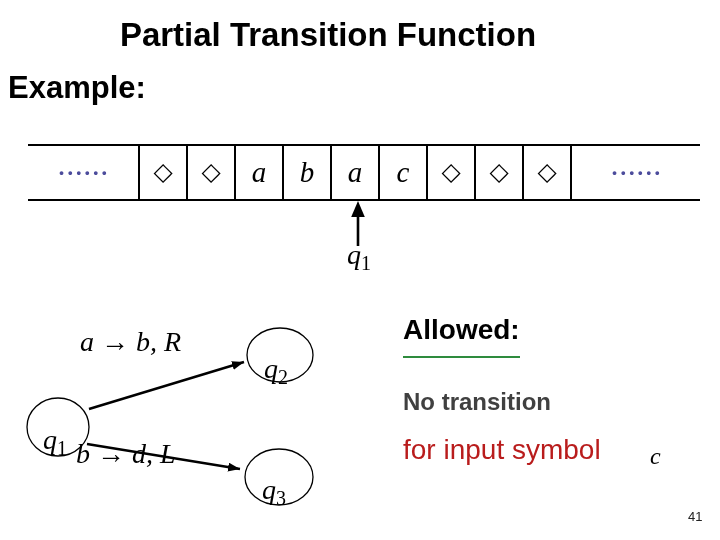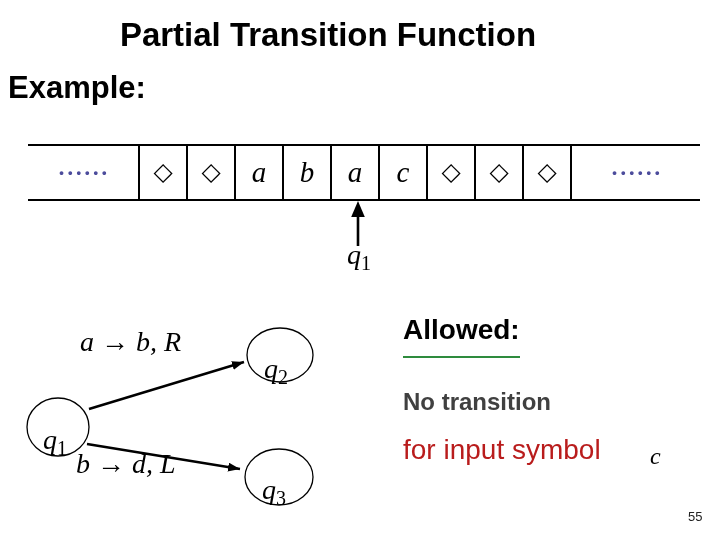--- a/index.html
+++ b/index.html
@@ -29,21 +29,21 @@
   #head-label .sub, .state-label .sub{font-size:20px;font-style:normal;vertical-align:-6px;}
 
   
   #diagram-svg{left:0;top:310px;}
   .state-label{font-family:"Liberation Serif",serif;font-style:italic;font-size:28px;color:#000;margin-top:16px;}
   #state-q1{left:43px;top:410px;}
   #state-q2{left:264px;top:339px;}
   #state-q3{left:262px;top:460px;}
   .edge-label{font-family:"Liberation Serif",serif;font-style:italic;font-size:28px;color:#000;}
   #edge-label-1{left:80px;top:328px;}
-  #edge-label-2{left:76px;top:450px;text-align:center;}
+  #edge-label-2{left:76px;top:440px;text-align:center;}
 
   
   #allowed{left:403px;top:316px;font-size:28px;font-weight:bold;color:#000000;
            border-bottom:2px solid #2e8b3d;padding-bottom:12px;}
   #note-line1{left:403px;top:390px;font-size:24px;font-weight:bold;color:#404040;}
   #note-line2{left:403px;top:436px;font-size:28px;font-weight:normal;color:#b91c1c;}
   #note-symbol{left:650px;top:444px;font-family:"Liberation Serif",serif;font-style:italic;
                font-size:24px;color:#000;}
   #page-number{left:688px;top:510px;font-size:13px;color:#222;}
 </style>
@@ -91,13 +91,13 @@
 <div class="abs state-label" id="state-q3"><span>q</span><span class="sub">3</span></div>
 
 <div class="abs edge-label" id="edge-label-1">a → b, R</div>
 <div class="abs edge-label" id="edge-label-2">b → d, L</div>
 
 <div class="abs" id="allowed">Allowed:</div>
 <div class="abs" id="note-line1">No transition</div>
 <div class="abs" id="note-line2">for input symbol</div>
 <div class="abs" id="note-symbol">c</div>
 
-<div class="abs" id="page-number">55</div>
+<div class="abs" id="page-number">41</div>
 
 </body></html>

